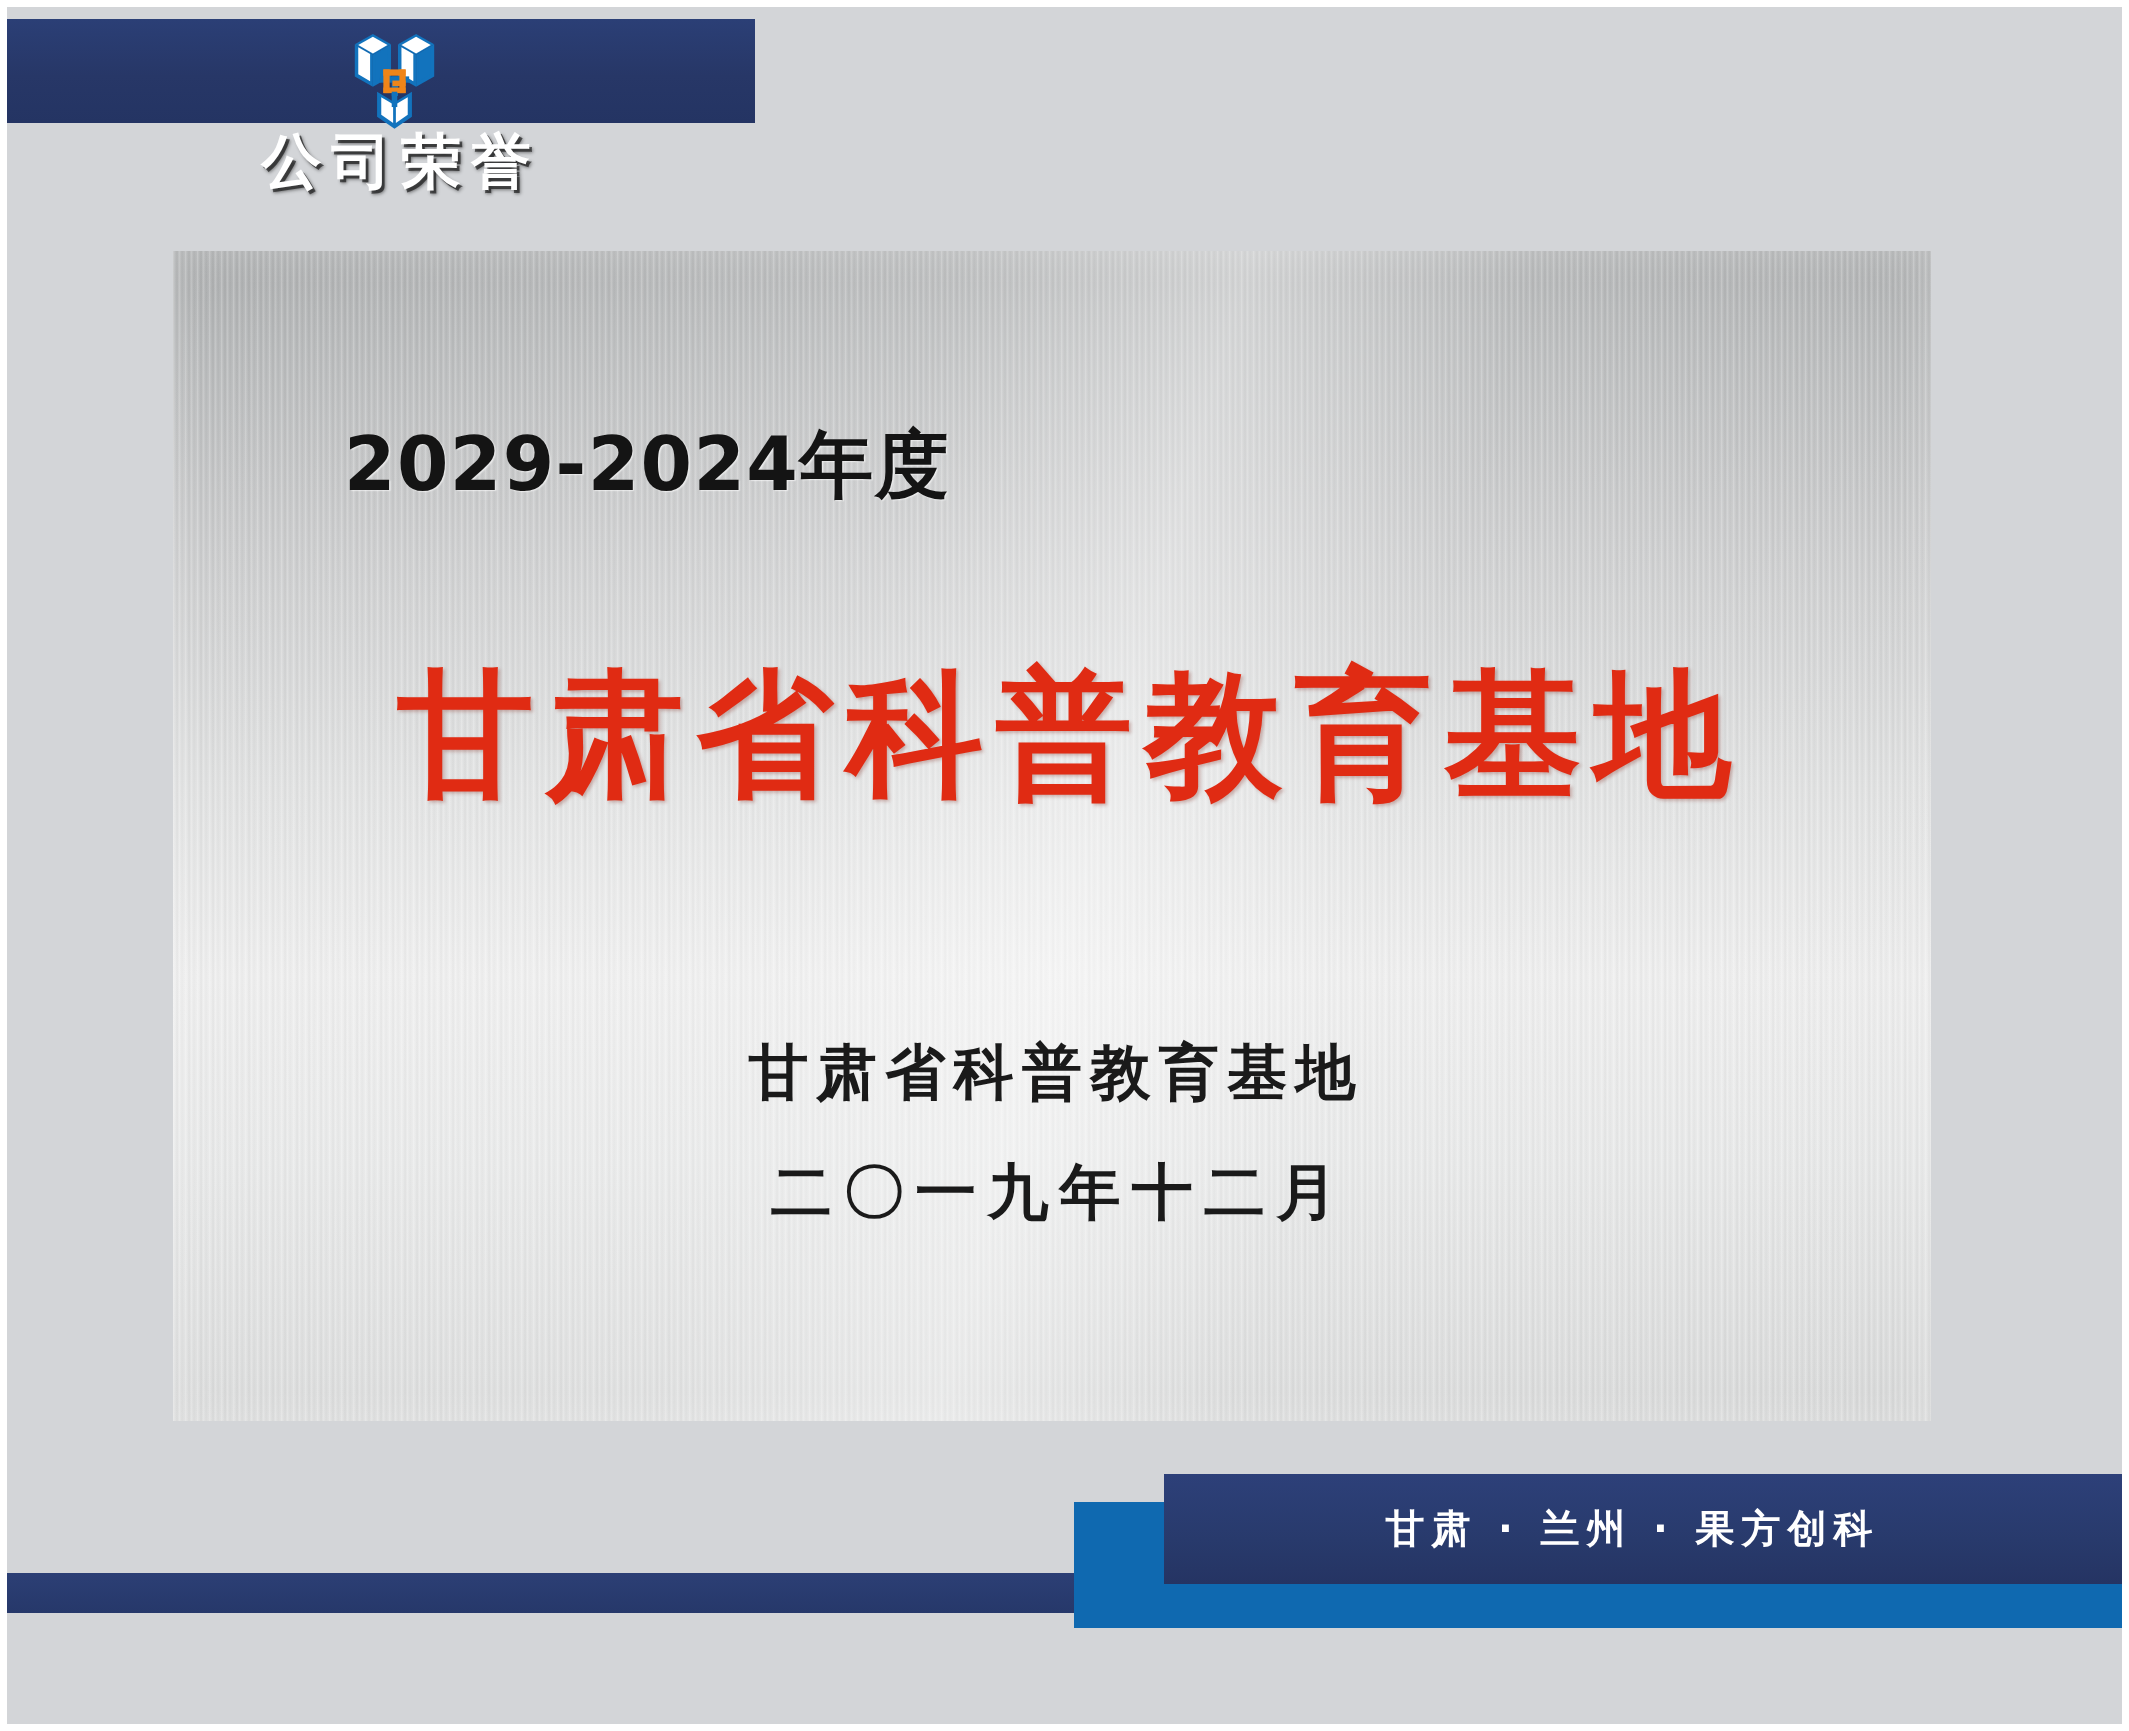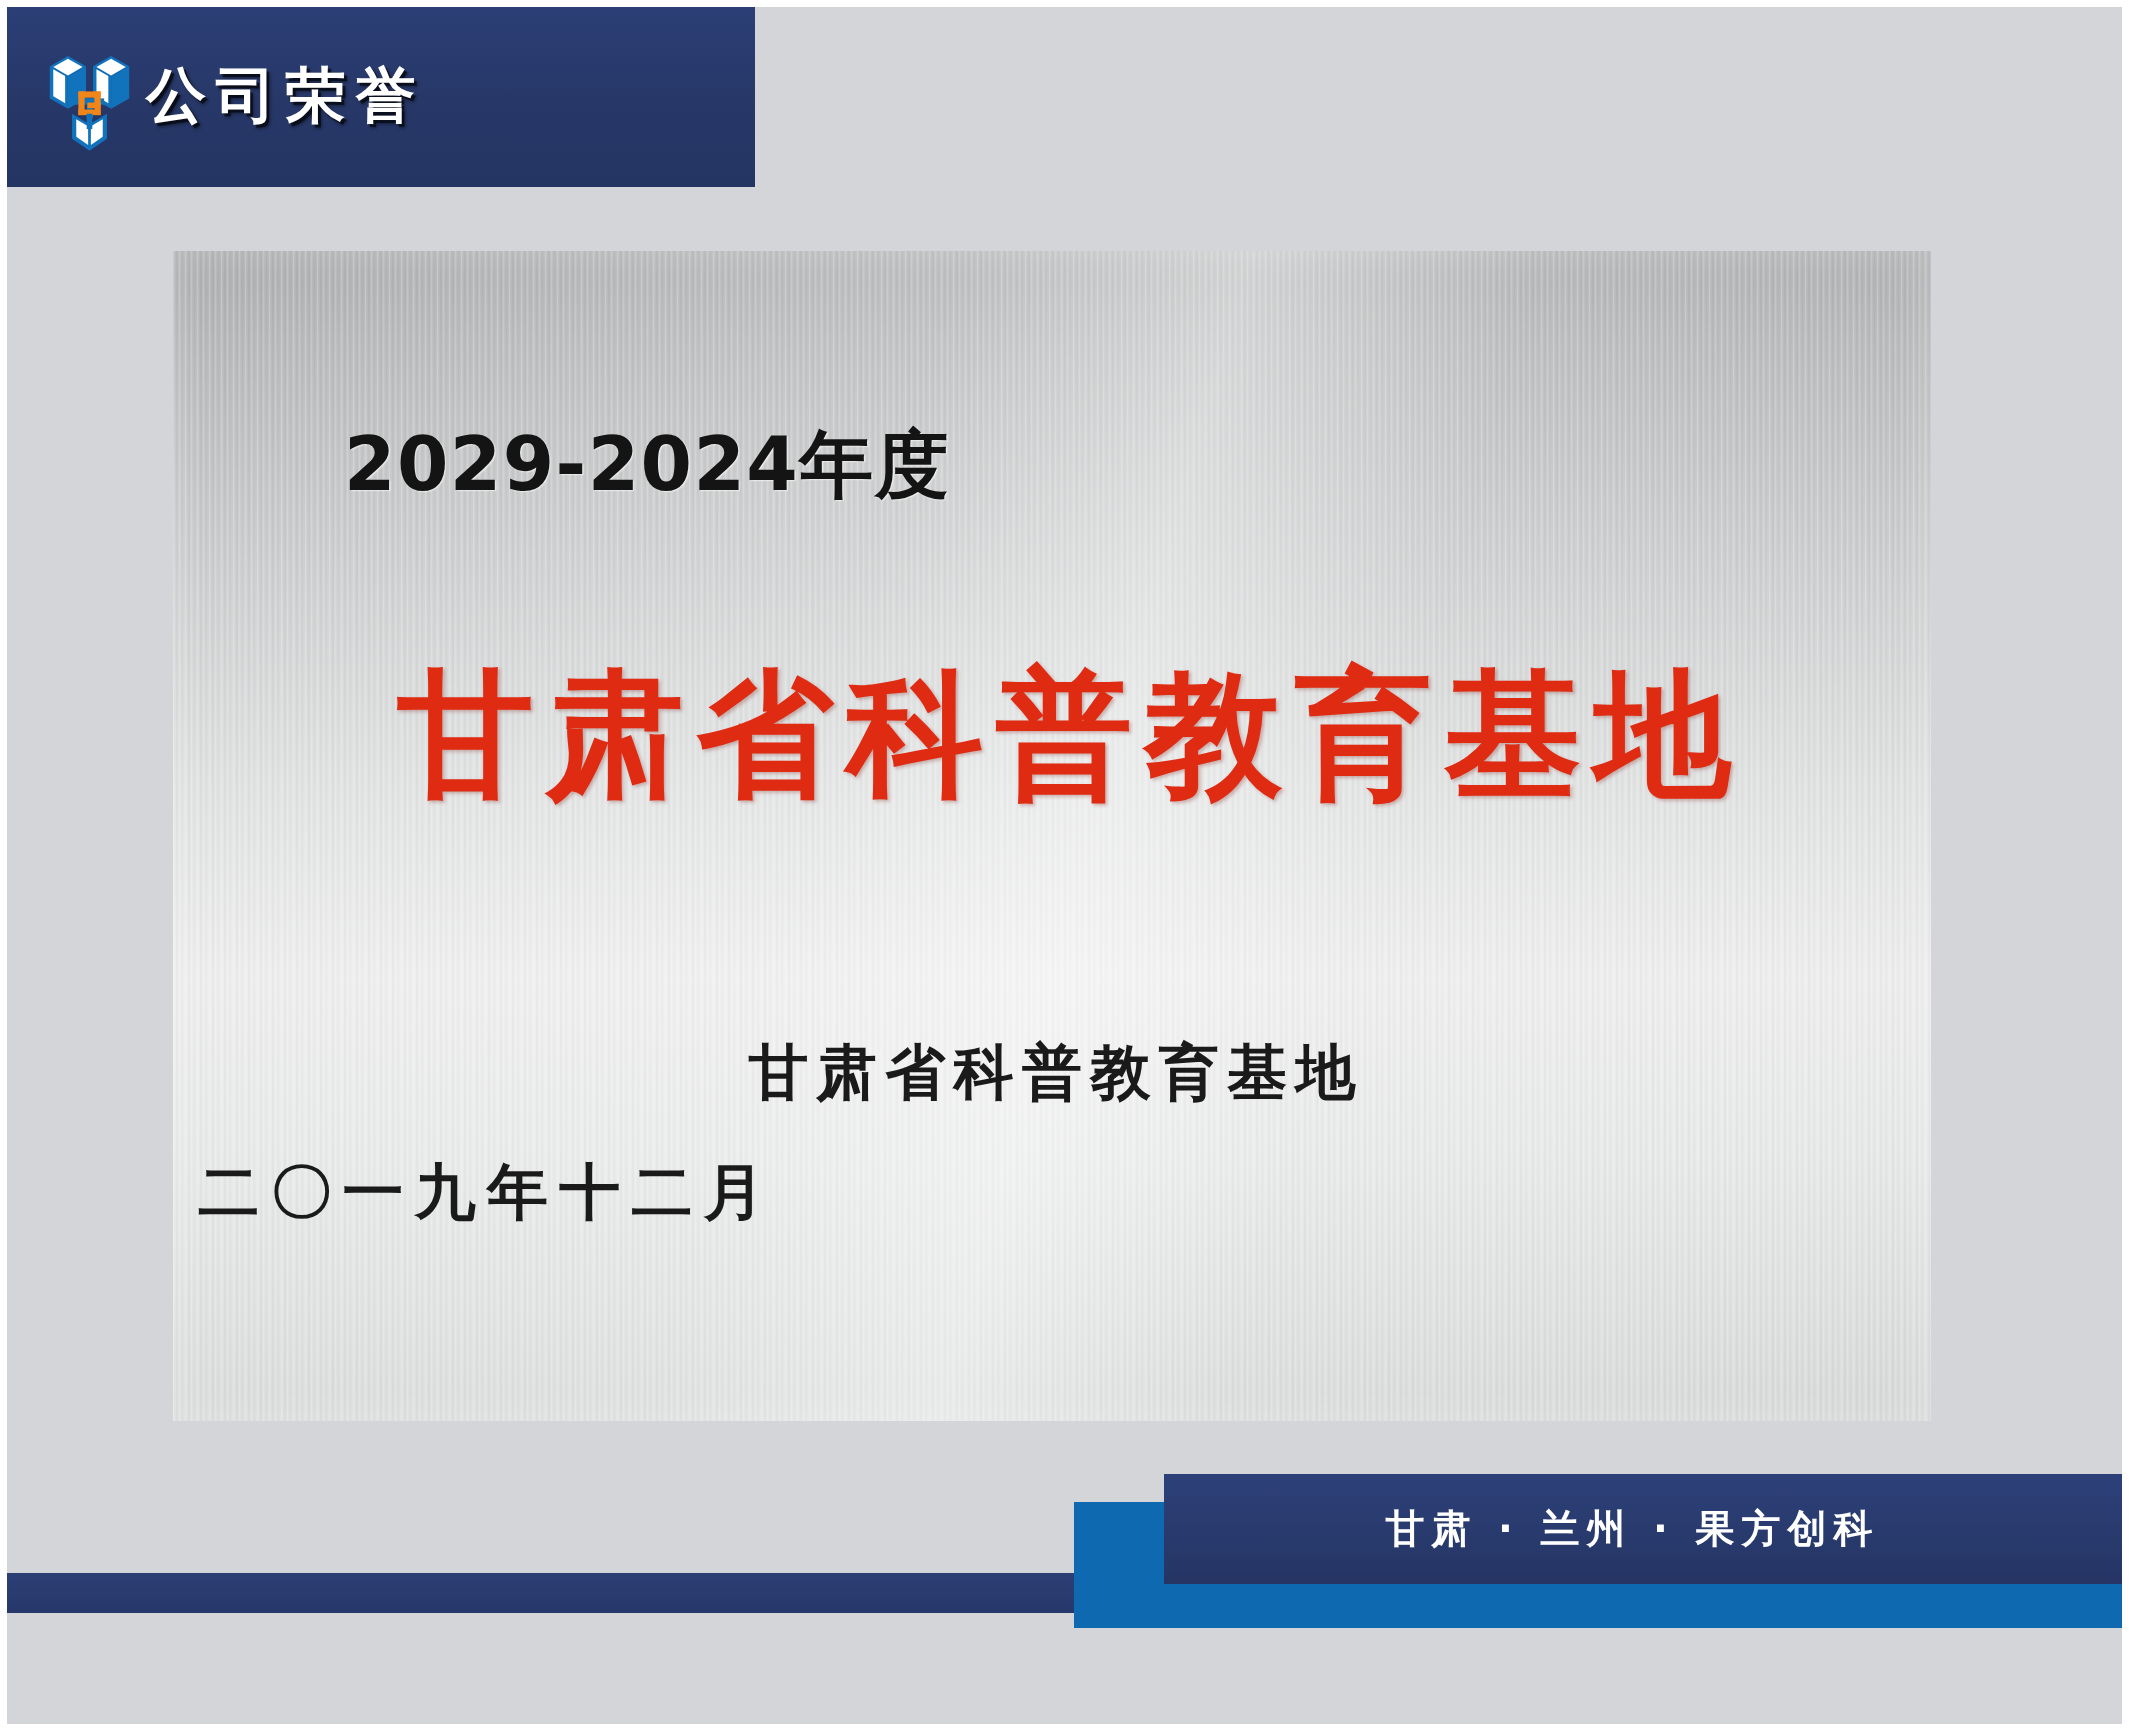--- a/index.html
+++ b/index.html
@@ -18,27 +18,28 @@
     left:0;top:0;width:2129px;height:1731px;
     background:#d3d5d8;
     box-sizing:border-box;
     border:7px solid #ffffff;
     overflow:hidden;
   }
 
   
   #header-banner{
     position:absolute;
-    left:0;top:0;
-    width:748px;height:180px;
+    left:0;top:12px;
+    width:748px;height:104px;
     background:linear-gradient(180deg,#2b3f76 0%,#273767 55%,#243463 100%);
     display:flex;align-items:center;
     box-sizing:border-box;
     padding-left:40px;
     z-index:6;
+    flex-direction:column;
   }
 
   
   #brand-logo{
     position:relative;
     width:85px;height:112px;
     flex:0 0 auto;
     margin-right:14px;
   }
   #brand-logo svg{display:block;width:85px;height:112px;}
@@ -132,21 +133,22 @@
     font-weight:700;
     color:#1a1a1a;
     letter-spacing:8.4px;
     text-indent:8.4px;
     white-space:nowrap;
     font-family:"DejaVu Sans","Liberation Sans",sans-serif;
   }
 
   #plaque-date{
     position:absolute;
-    left:14px;right:0;top:901px;
+    left:4px;right:0;top:901px;
+    text-align:center;
     font-size:61px;
     font-weight:700;
     color:#1a1a1a;
     letter-spacing:11.2px;
     text-indent:11.2px;
     white-space:nowrap;
     font-family:"DejaVu Sans","Liberation Sans",sans-serif;
   }
 
   

